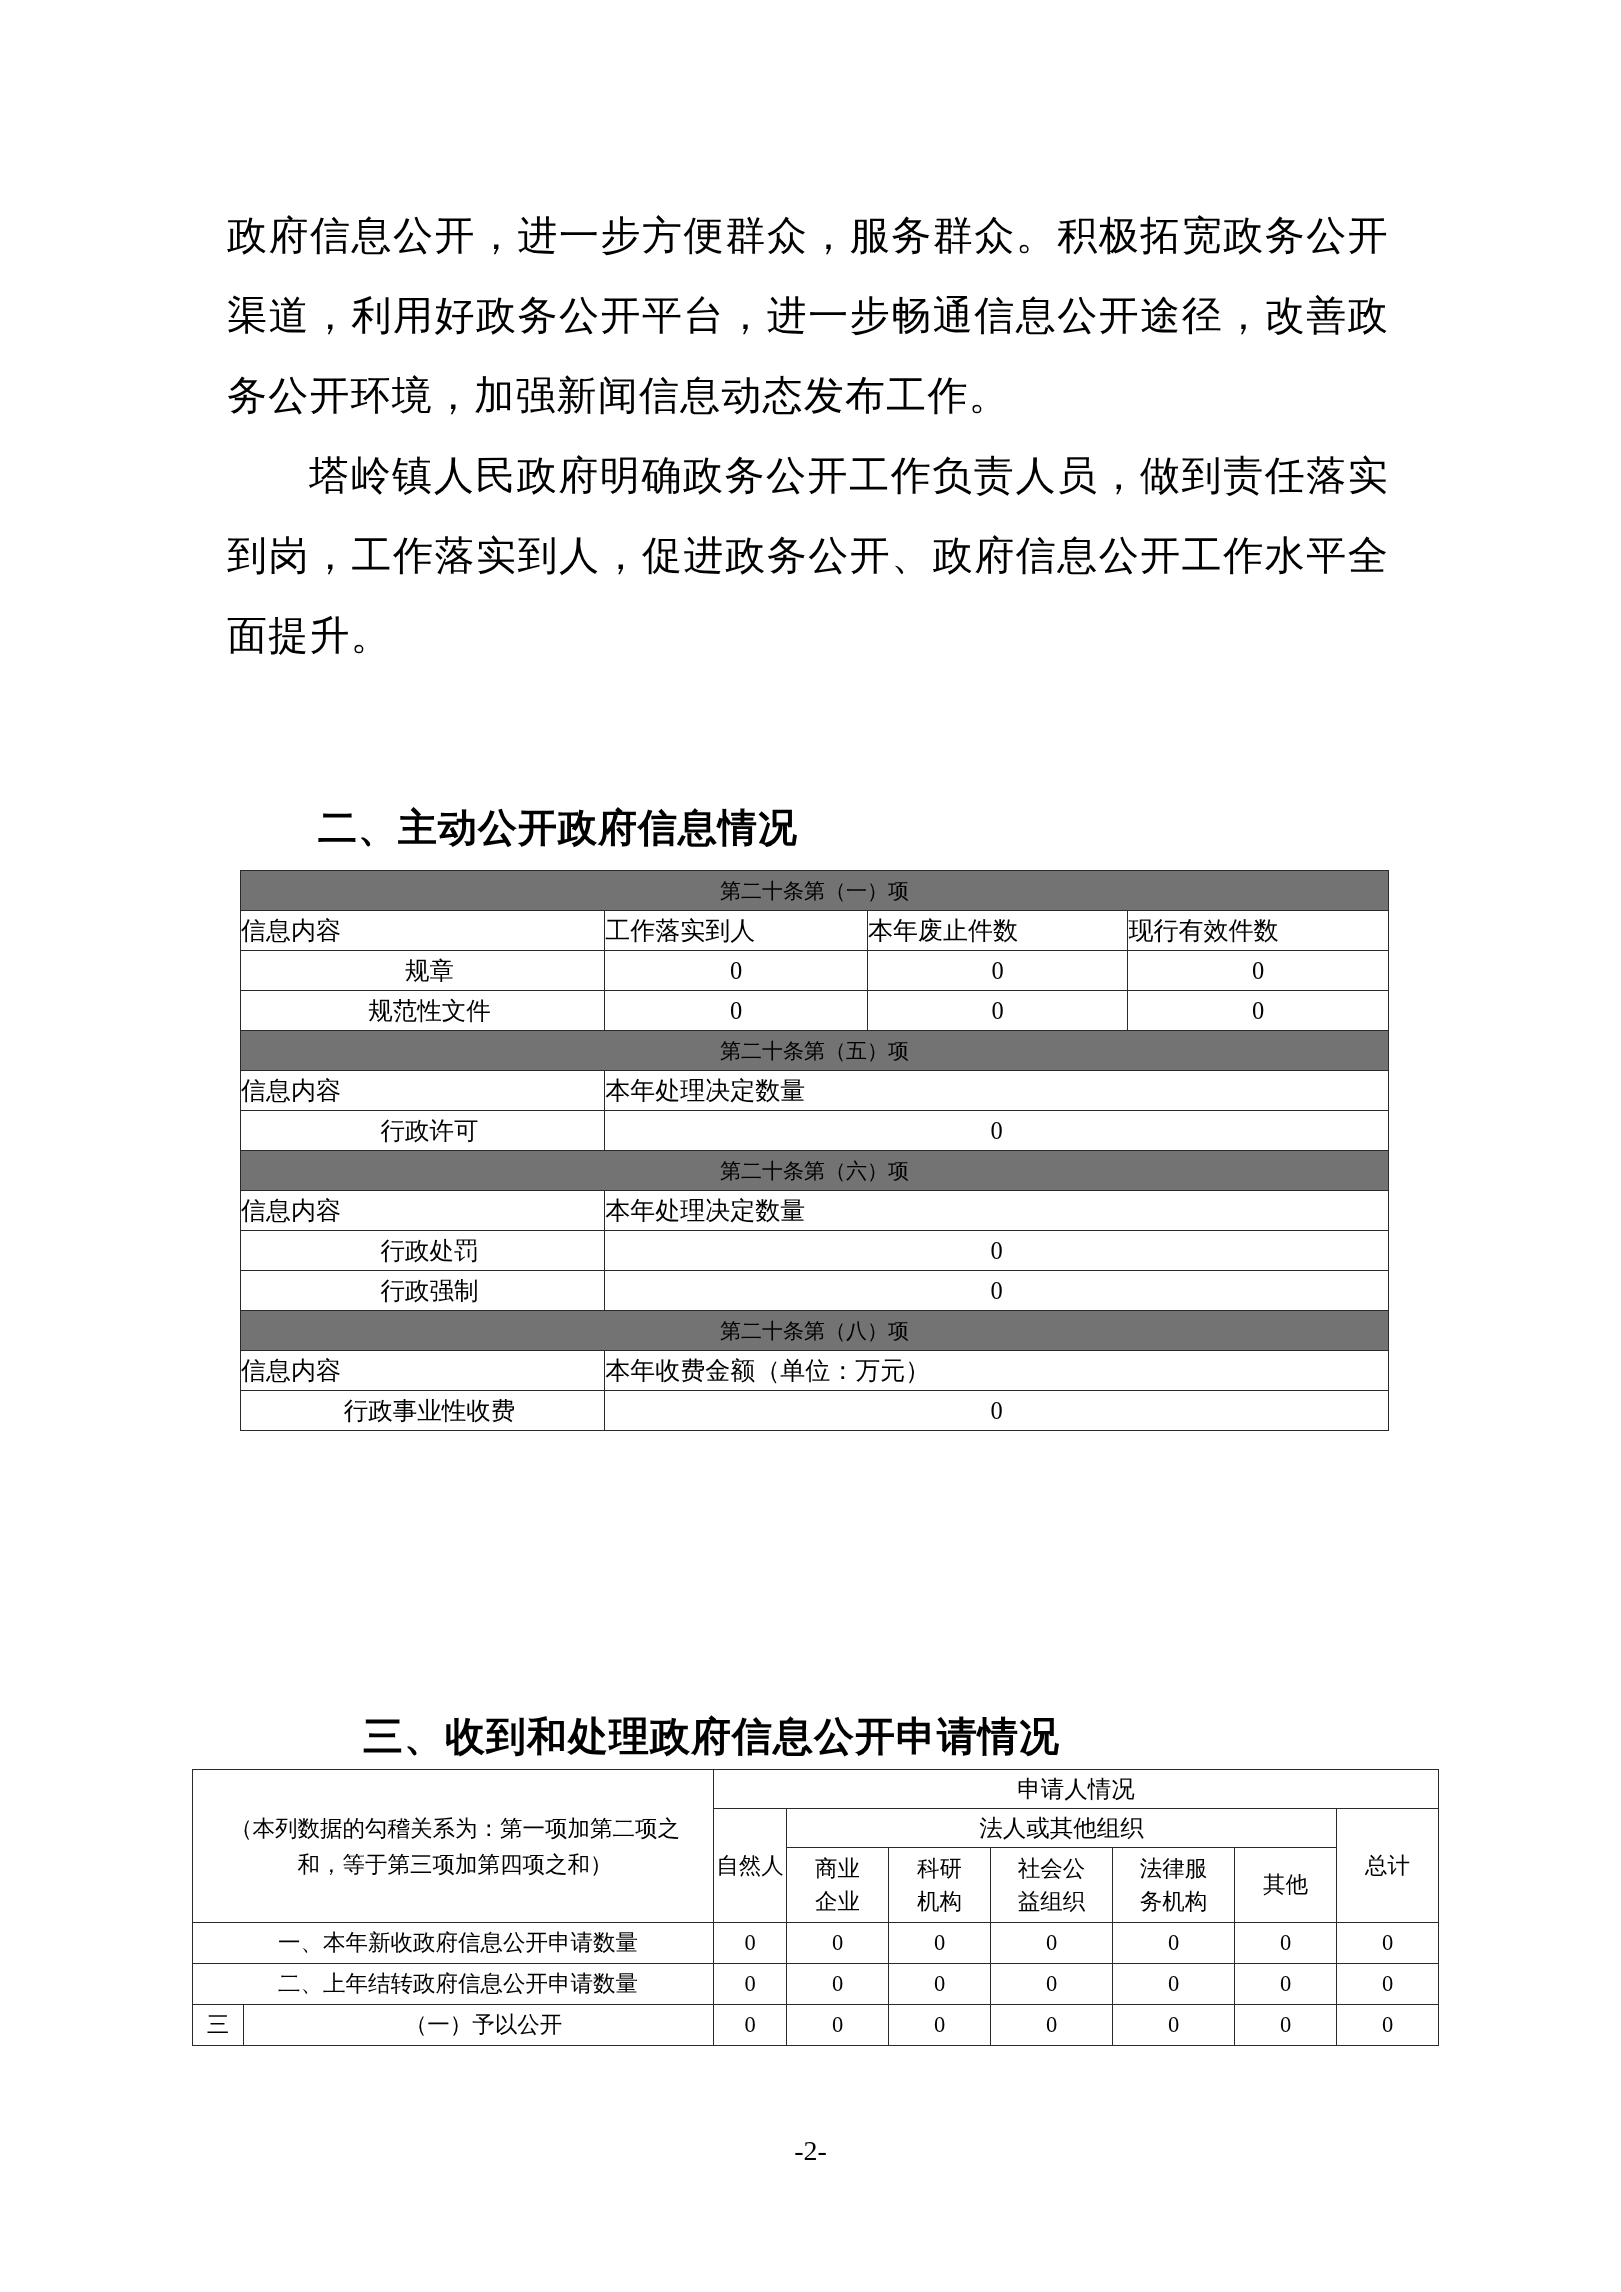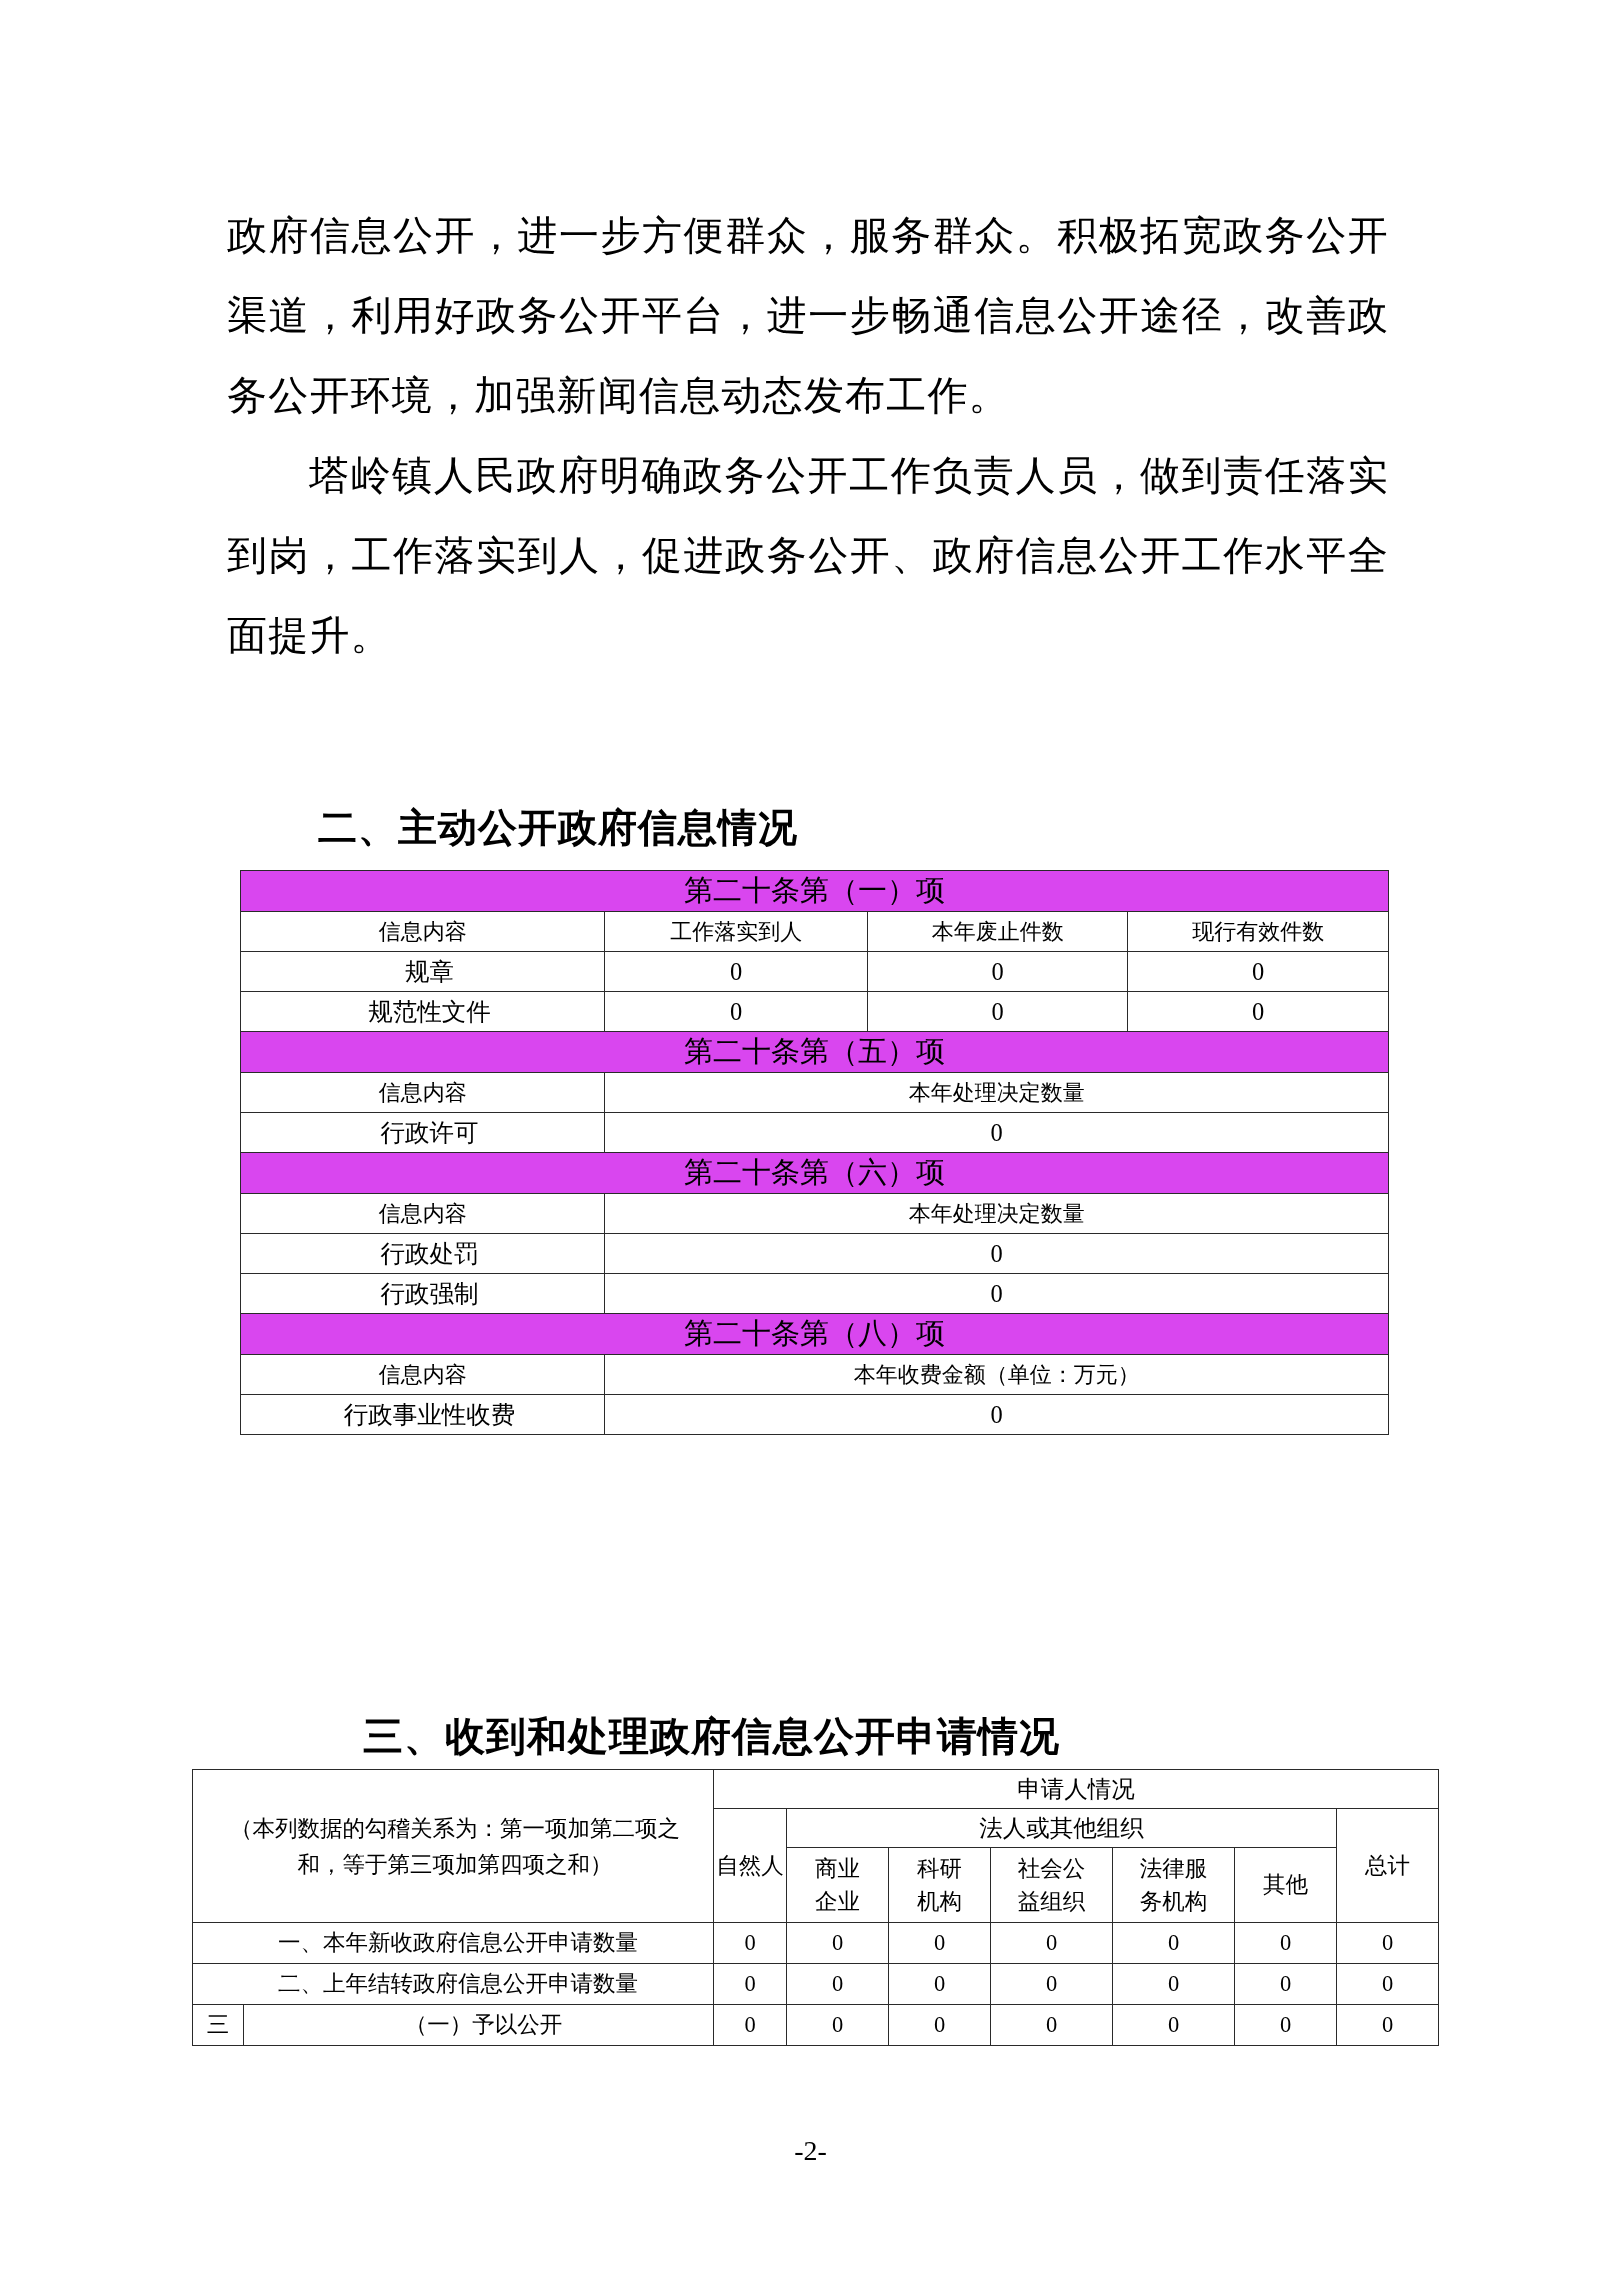--- a/index.html
+++ b/index.html
@@ -78,30 +78,30 @@
   }
 
   .table-main td {
     border: 1.5px solid #2a2a2a;
     padding: 0;
     height: 40px;
     vertical-align: middle;
   }
 
   .sec-head {
-    background: #d946ef;
+    background: #737373;
     text-align: center;
     height: 46px;
-    font-size: 29px;
+    font-size: 21px;
   }
 
   .col-head {
-    text-align: center;
+    text-align: left;
     height: 61px;
-    font-size: 22px;
+    font-size: 25px;
   }
 
   .rowlabel {
     text-align: center;
     padding-left: 13.7px !important;
     height: 40px;
   }
 
   .numcell {
     text-align: center;

